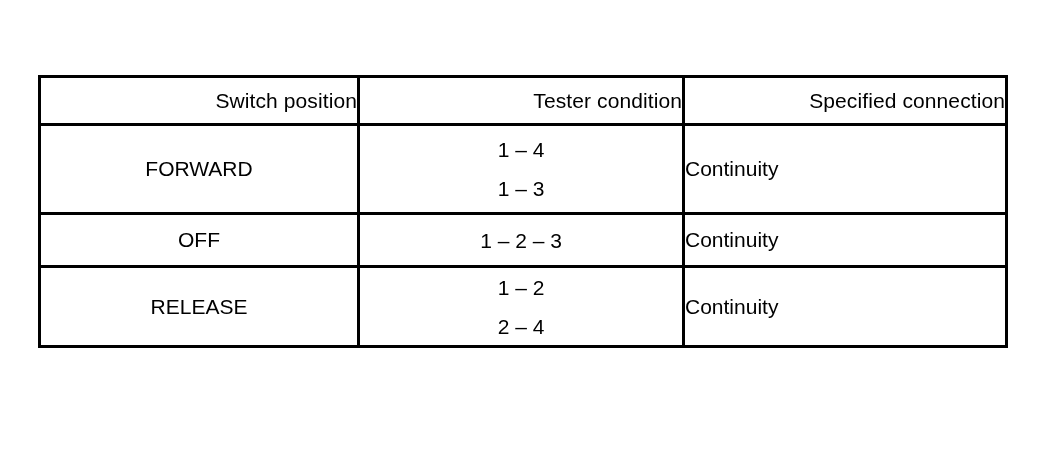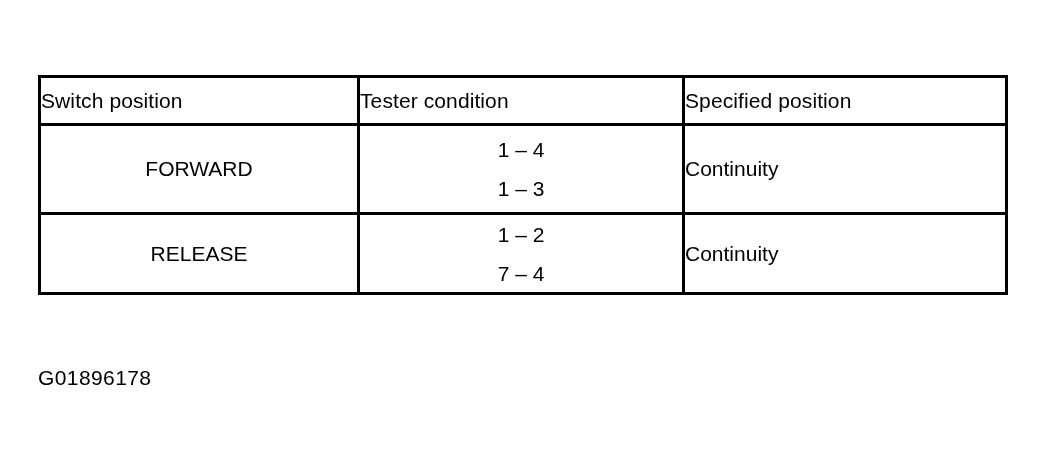--- a/index.html
+++ b/index.html
@@ -44,21 +44,21 @@
   #spec-table td {
     border: 3px solid #000000;
     padding: 0;
     background: #ffffff;
     vertical-align: middle;
     font-weight: normal;
   }
 
   .hdr-cell {
     height: 45px;
-    text-align: left;
+    text-align: right;
     font-size: 21px;
     letter-spacing: 0.1px;
   }
 
   .cell-center {
     text-align: center;
     font-size: 21px;
   }
 
   .cell-left {
@@ -106,46 +106,52 @@
   <table id="spec-table">
     <colgroup>
       <col class="c1">
       <col class="c2">
       <col class="c3">
     </colgroup>
     <thead>
       <tr>
         <th class="hdr-cell">Switch position</th>
         <th class="hdr-cell">Tester condition</th>
-        <th class="hdr-cell">Specified position</th>
+        <th class="hdr-cell">Specified connection</th>
       </tr>
     </thead>
     <tbody>
 
       <tr class="row-tall">
         <td class="cell-center">FORWARD</td>
         <td class="cell-center">
           <div class="conn-stack">
             <span class="conn-line">1 – 4</span>
             <span class="conn-line">1 – 3</span>
           </div>
         </td>
         <td class="cell-left">Continuity</td>
       </tr>
 
+      <tr class="row-short">
+        <td class="cell-center">OFF</td>
+        <td class="cell-center">
+          <div class="conn-single">1 – 2 – 3</div>
+        </td>
+        <td class="cell-left">Continuity</td>
+      </tr>
 
       <tr class="row-tall2">
         <td class="cell-center">RELEASE</td>
         <td class="cell-center">
           <div class="conn-stack">
             <span class="conn-line">1 – 2</span>
-            <span class="conn-line">7 – 4</span>
+            <span class="conn-line">2 – 4</span>
           </div>
         </td>
         <td class="cell-left">Continuity</td>
       </tr>
 
     </tbody>
   </table>
 
-  <div id="figure-caption">G01896178</div>
 
 </div>
 
 </body></html>

